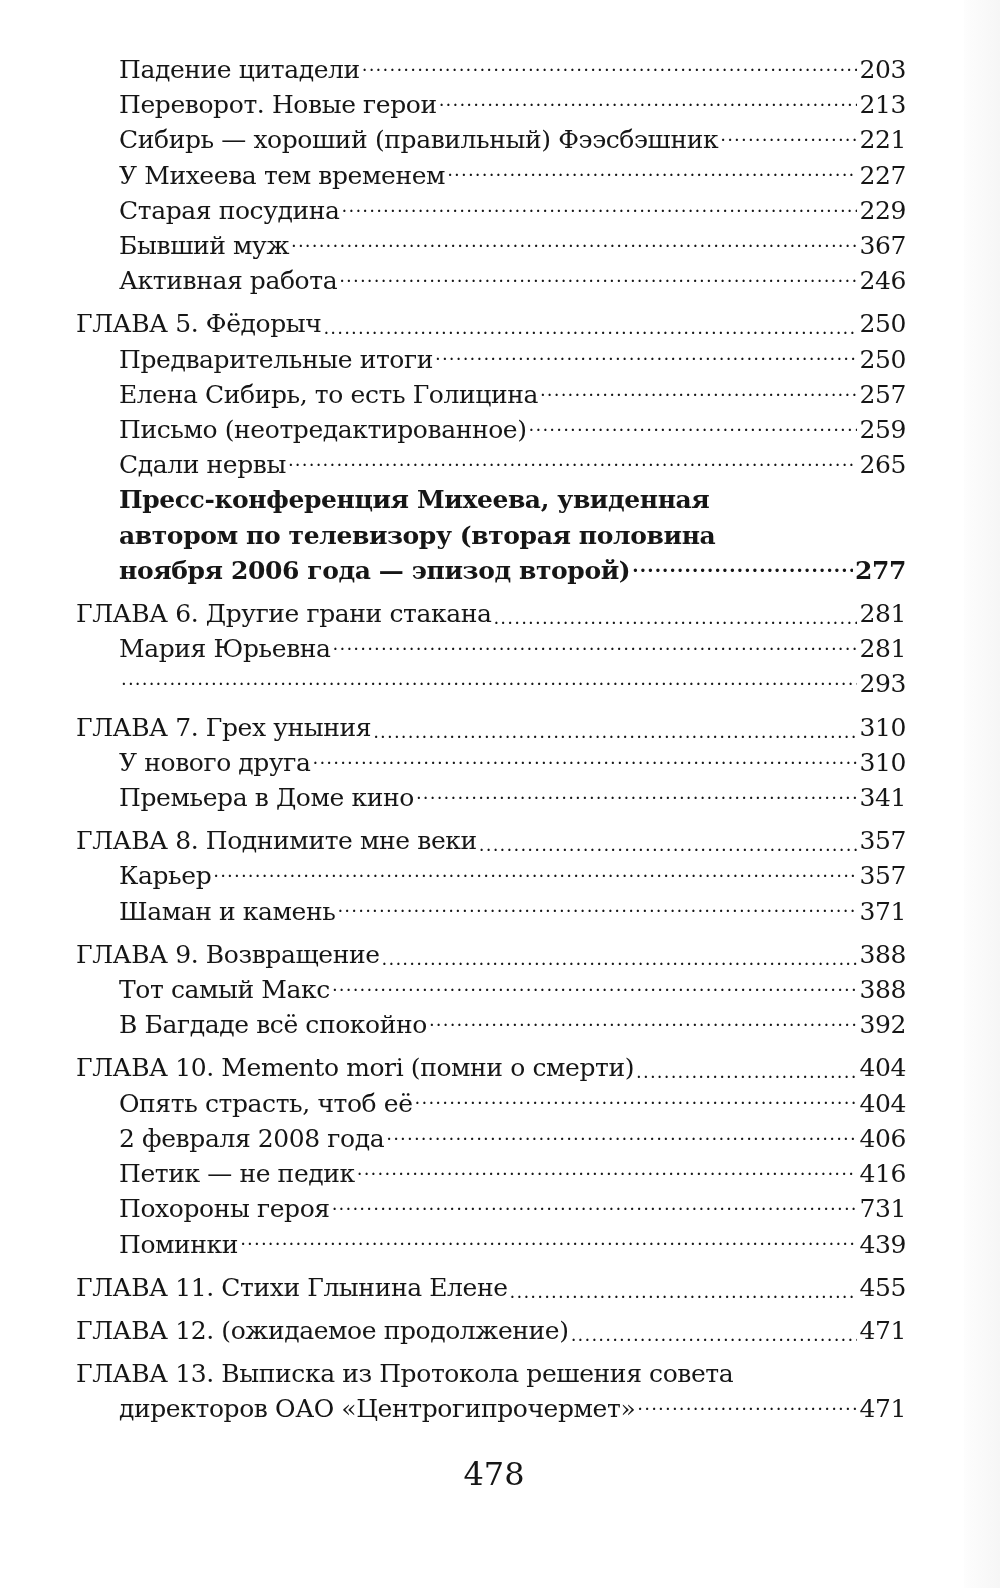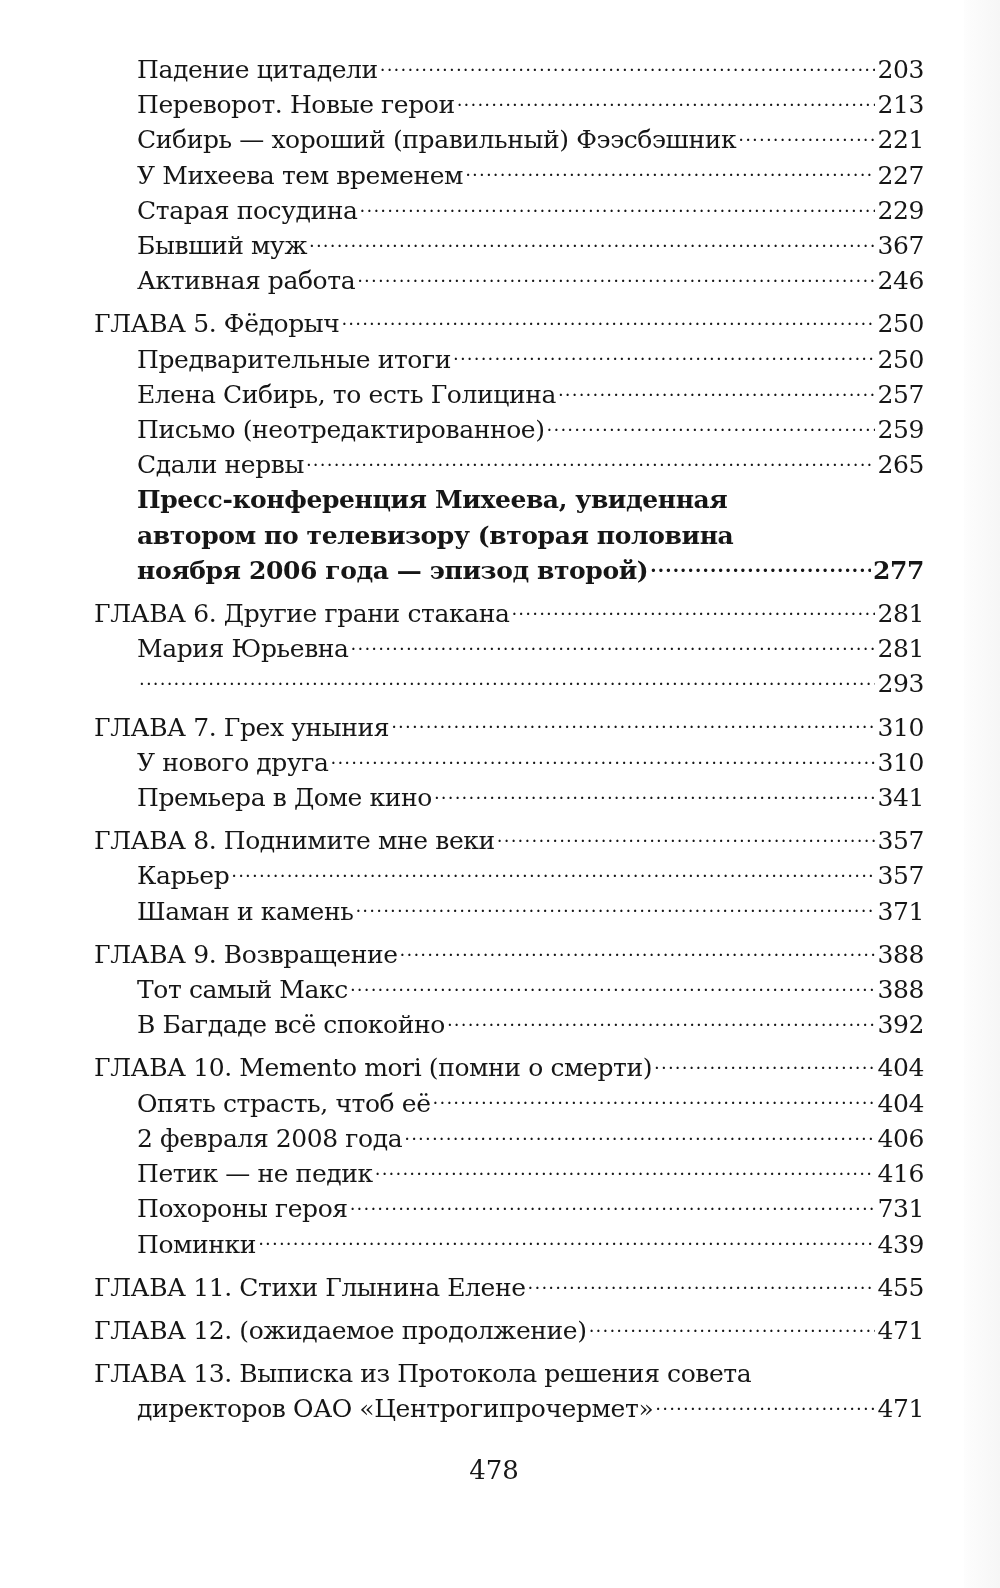--- a/index.html
+++ b/index.html
@@ -9,49 +9,49 @@
     position: relative;
     overflow: hidden;
     font-family: "DejaVu Serif", "Liberation Serif", serif;
     color: #161616;
   }
   .page-edge {
     position: absolute; top: 0; right: 0; width: 36px; height: 100%;
     background: linear-gradient(to right, #fdfdfd, #f6f6f6);
   }
   .toc {
-    position: absolute; left: 94px; top: 52px; width: 830px;
+    position: absolute; left: 76px; top: 52px; width: 830px;
   }
   .entry {
     display: flex; align-items: baseline;
     font-size: 25px; line-height: 35.2px;
     letter-spacing: -0.4px;
     white-space: nowrap;
   }
   .entry.section { padding-left: 43px; }
-  .entry.chapter { margin-top: 8px; }
+  .entry.chapter { margin-top: 8px; align-items: flex-end; }
   .entry .title { flex: 0 0 auto; }
   .entry .leader {
     flex: 1 1 auto; overflow: hidden; margin: 0 2px;
     position: relative; height: 1em;
   }
   .entry .leader::after {
     content: "........................................................................................................................................................................................................";
     position: absolute; left: 0; bottom: -4px;
     letter-spacing: 1.2px; font-size: 18px;
   }
   .entry .page { flex: 0 0 auto; text-align: right; }
   .multi { font-size: 25px; line-height: 35.2px; letter-spacing: -0.4px; }
   .multi.section { padding-left: 43px; font-weight: bold; }
   .multi.chapter { margin-top: 8px; }
   .multi .line { white-space: nowrap; }
   .multi .cont { padding-left: 43px; }
   .folio {
     position: absolute; left: 0; width: 988px; top: 1455px;
-    text-align: center; font-size: 26px;
+    text-align: center; font-size: 32px;
   }
 </style>
 </head>
 <body>
 
 <div class="page-edge"></div>
 
 <div class="toc" id="toc">
     <div class="entry section">
       <span class="title">Падение цитадели</span>

